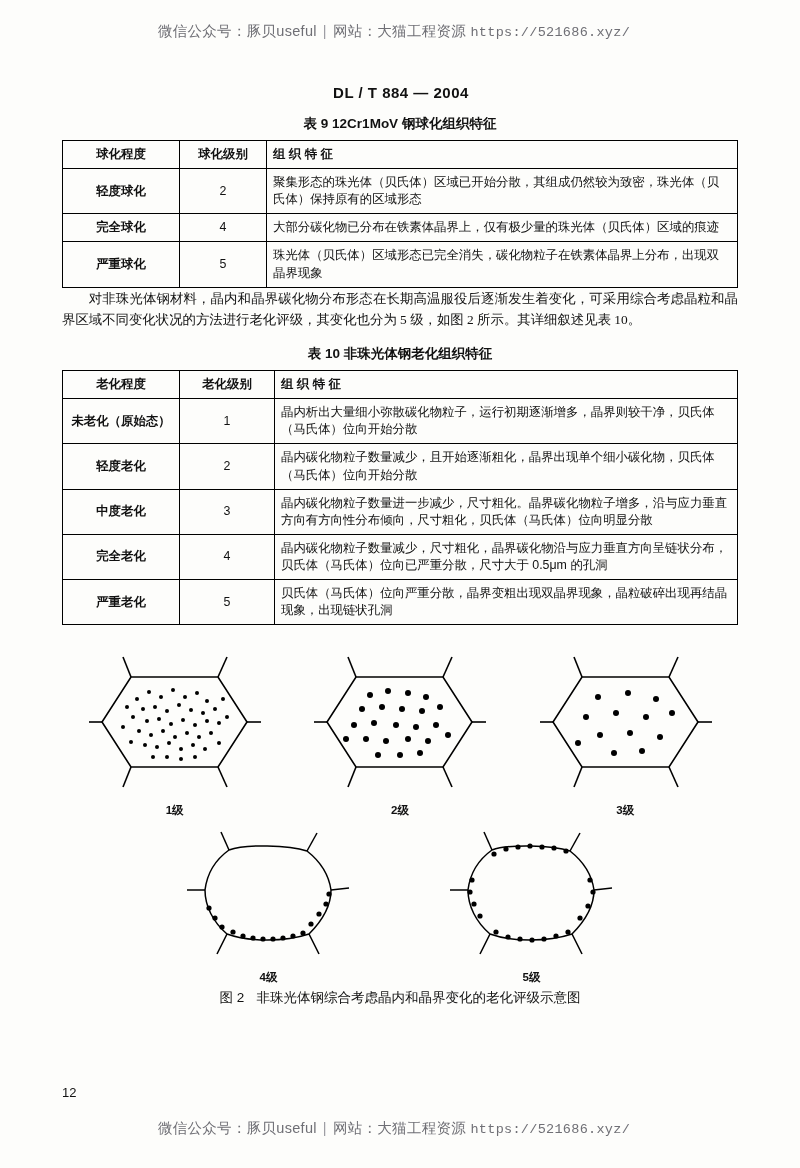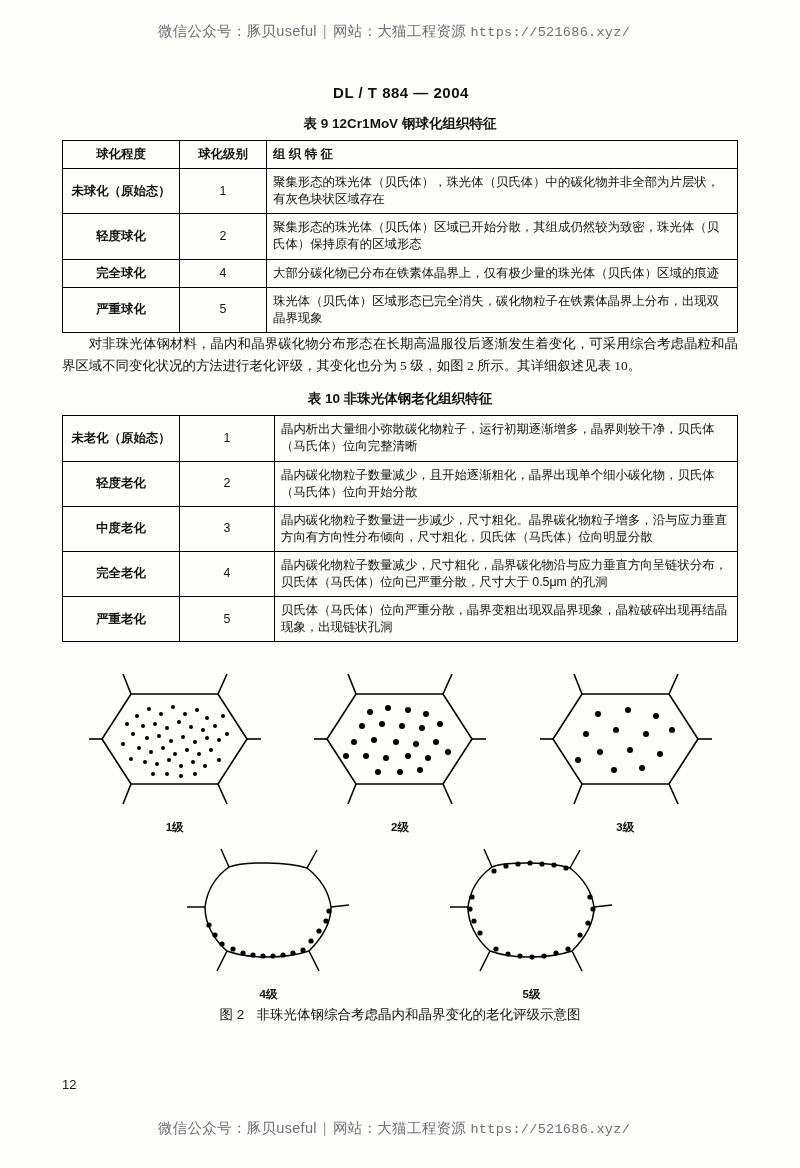--- a/index.html
+++ b/index.html
@@ -107,21 +107,21 @@
     font-family:"Liberation Sans", sans-serif;
     font-size:11.5px;
     font-weight:bold;
     margin-top:2px;
   }
   .row1{display:flex;justify-content:space-around;align-items:flex-start;}
   .row2{display:flex;justify-content:center;gap:88px;align-items:flex-start;margin-top:6px;}
   .cell{width:175px;}
   .pagenum{
     position:absolute;
-    left:62px;bottom:76px;
+    left:62px;bottom:68px;
     font-family:"Liberation Sans", sans-serif;
     font-size:13px;
   }
 </style>
 </head>
 <body>
 
 <div class="page">
 
   <div class="wm wm-top">
@@ -134,25 +134,20 @@
 
     <div class="tbl-caption">表 9    12Cr1MoV 钢球化组织特征</div>
     <table class="t9">
       <tbody>
           <tr>
         <th class="c-deg">球化程度</th>
         <th class="c-lvl">球化级别</th>
         <th class="c-feat">组   织   特   征</th>
       </tr>
       <tr>
-        <td class="c-deg">未球化（原始态）</td>
-        <td class="c-lvl">1</td>
-        <td class="c-feat">聚集形态的珠光体（贝氏体），珠光体（贝氏体）中的碳化物并非全部为片层状，有灰色块状区域存在</td>
-      </tr>
-      <tr>
         <td class="c-deg">轻度球化</td>
         <td class="c-lvl">2</td>
         <td class="c-feat">聚集形态的珠光体（贝氏体）区域已开始分散，其组成仍然较为致密，珠光体（贝氏体）保持原有的区域形态</td>
       </tr>
       <tr>
         <td class="c-deg">完全球化</td>
         <td class="c-lvl">4</td>
         <td class="c-feat">大部分碳化物已分布在铁素体晶界上，仅有极少量的珠光体（贝氏体）区域的痕迹</td>
       </tr>
       <tr>
@@ -161,24 +156,29 @@
         <td class="c-feat">珠光体（贝氏体）区域形态已完全消失，碳化物粒子在铁素体晶界上分布，出现双晶界现象</td>
       </tr>
     </tbody>
       </table>
 
     <p class="para">对非珠光体钢材料，晶内和晶界碳化物分布形态在长期高温服役后逐渐发生着变化，可采用综合考虑晶粒和晶界区域不同变化状况的方法进行老化评级，其变化也分为 5 级，如图 2 所示。其详细叙述见表 10。</p>
 
     <div class="tbl-caption">表 10    非珠光体钢老化组织特征</div>
     <table class="t10">
       <tbody>
+          <tr>
+        <th class="c-deg">老化程度</th>
+        <th class="c-lvl">老化级别</th>
+        <th class="c-feat">组   织   特   征</th>
+      </tr>
       <tr>
         <td class="c-deg">未老化（原始态）</td>
         <td class="c-lvl">1</td>
-        <td class="c-feat">晶内析出大量细小弥散碳化物粒子，运行初期逐渐增多，晶界则较干净，贝氏体（马氏体）位向完整清晰</td>
+        <td class="c-feat">晶内析出大量细小弥散碳化物粒子，运行初期逐渐增多，晶界则较干净，贝氏体（马氏体）位向开始分散</td>
       </tr>
       <tr>
         <td class="c-deg">轻度老化</td>
         <td class="c-lvl">2</td>
         <td class="c-feat">晶内碳化物粒子数量减少，且开始逐渐粗化，晶界出现单个细小碳化物，贝氏体（马氏体）位向开始分散</td>
       </tr>
       <tr>
         <td class="c-deg">中度老化</td>
         <td class="c-lvl">3</td>
         <td class="c-feat">晶内碳化物粒子数量进一步减少，尺寸粗化。晶界碳化物粒子增多，沿与应力垂直方向有方向性分布倾向，尺寸粗化，贝氏体（马氏体）位向明显分散</td>

